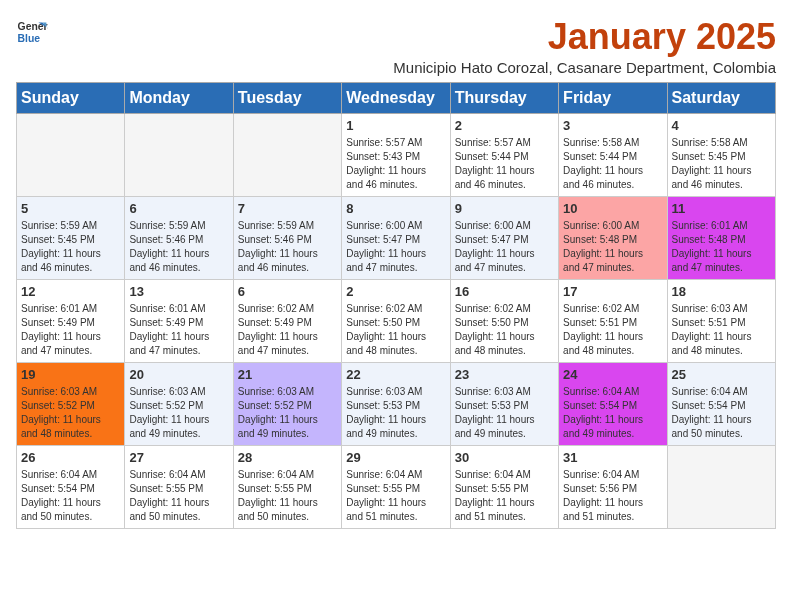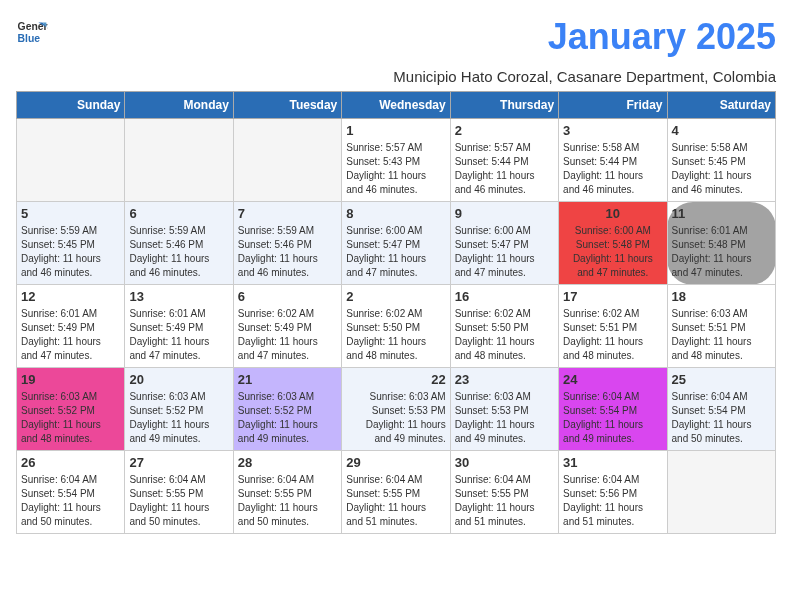--- a/index.html
+++ b/index.html
@@ -24,39 +24,39 @@
     .logo-icon {
       width: 32px;
       height: 32px;
     }
     .title-area {
       text-align: right;
     }
     .month-title {
       font-size: 36px;
       font-weight: bold;
-      color: #3b82f6;
+      color: #c2410c;
     }
     .subtitle {
       font-size: 15px;
       color: #333;
-      margin-top: 10px;
+      margin-top: 1px;
     }
     .calendar {
       width: 100%;
       border-collapse: collapse;
       margin-top: 6px;
     }
     .calendar th {
       background: #2a6db5;
       color: #fff;
-      font-size: 12px;
+      font-size: 16px;
       font-weight: bold;
       padding: 6px 4px;
-      text-align: right;
+      text-align: left;
       border: 1px solid #aaa;
     }
     .calendar td {
       border: 1px solid #ccc;
       vertical-align: top;
       padding: 4px 4px;
       width: calc(100% / 7);
       min-height: 80px;
       font-size: 10.5px;
       color: #333;
@@ -170,28 +170,28 @@
 Daylight: 11 hours
 and 47 minutes.</div>
         </td>
         <td style="background: rgb(238, 243, 251);">
           <div class="day-number">9</div>
           <div class="day-info" style="white-space: pre-line;">Sunrise: 6:00 AM
 Sunset: 5:47 PM
 Daylight: 11 hours
 and 47 minutes.</div>
         </td>
-        <td style="background: #ef4444; text-align: center;">
+        <td style="background: #fca5a5;">
           <div class="day-number">10</div>
           <div class="day-info" style="white-space: pre-line;">Sunrise: 6:00 AM
 Sunset: 5:48 PM
 Daylight: 11 hours
 and 47 minutes.</div>
         </td>
-        <td style="background: #a3a3a3; border-radius: 26px;">
+        <td style="background: #d946ef;">
           <div class="day-number">11</div>
           <div class="day-info" style="white-space: pre-line;">Sunrise: 6:01 AM
 Sunset: 5:48 PM
 Daylight: 11 hours
 and 47 minutes.</div>
         </td>
       </tr>
       <tr>
         <td>
           <div class="day-number">12</div>
@@ -237,42 +237,42 @@
         </td>
         <td>
           <div class="day-number">18</div>
           <div class="day-info" style="white-space: pre-line;">Sunrise: 6:03 AM
 Sunset: 5:51 PM
 Daylight: 11 hours
 and 48 minutes.</div>
         </td>
       </tr>
       <tr>
-        <td style="background: #ec4899;">
+        <td style="background: #f97316;">
           <div class="day-number">19</div>
           <div class="day-info" style="white-space: pre-line;">Sunrise: 6:03 AM
 Sunset: 5:52 PM
 Daylight: 11 hours
 and 48 minutes.</div>
         </td>
         <td style="background: rgb(238, 243, 251); margin-left: 20px;">
           <div class="day-number">20</div>
           <div class="day-info" style="white-space: pre-line;">Sunrise: 6:03 AM
 Sunset: 5:52 PM
 Daylight: 11 hours
 and 49 minutes.</div>
         </td>
         <td style="background: #c4b5fd;">
           <div class="day-number">21</div>
           <div class="day-info" style="white-space: pre-line;">Sunrise: 6:03 AM
 Sunset: 5:52 PM
 Daylight: 11 hours
 and 49 minutes.</div>
         </td>
-        <td style="background: rgb(238, 243, 251); text-align: right;">
+        <td style="background: rgb(238, 243, 251);">
           <div class="day-number">22</div>
           <div class="day-info" style="white-space: pre-line;">Sunrise: 6:03 AM
 Sunset: 5:53 PM
 Daylight: 11 hours
 and 49 minutes.</div>
         </td>
         <td style="background: rgb(238, 243, 251);">
           <div class="day-number">23</div>
           <div class="day-info" style="white-space: pre-line;">Sunrise: 6:03 AM
 Sunset: 5:53 PM

